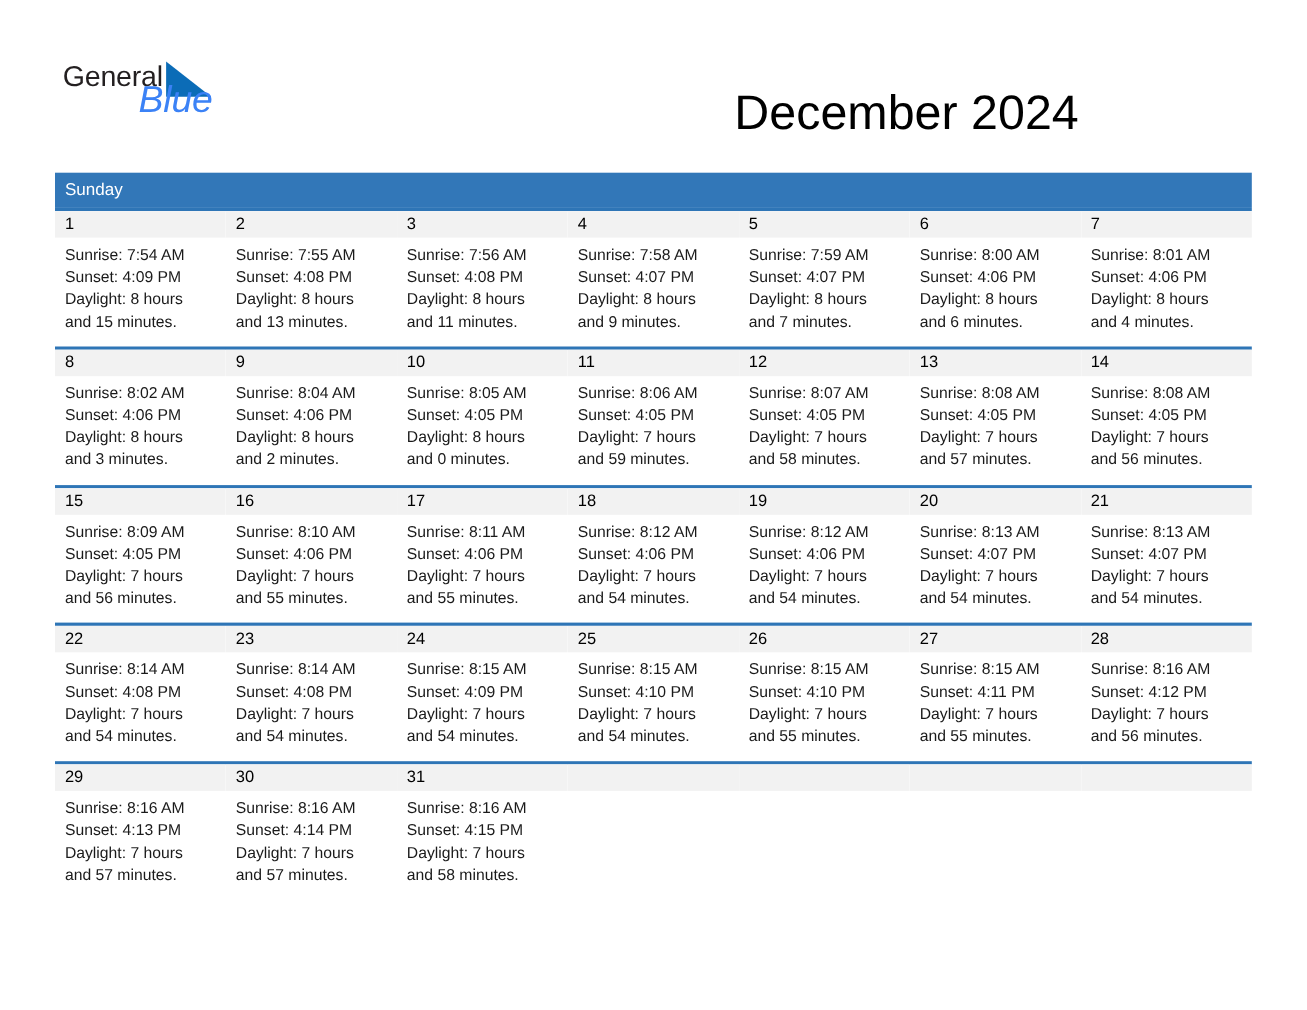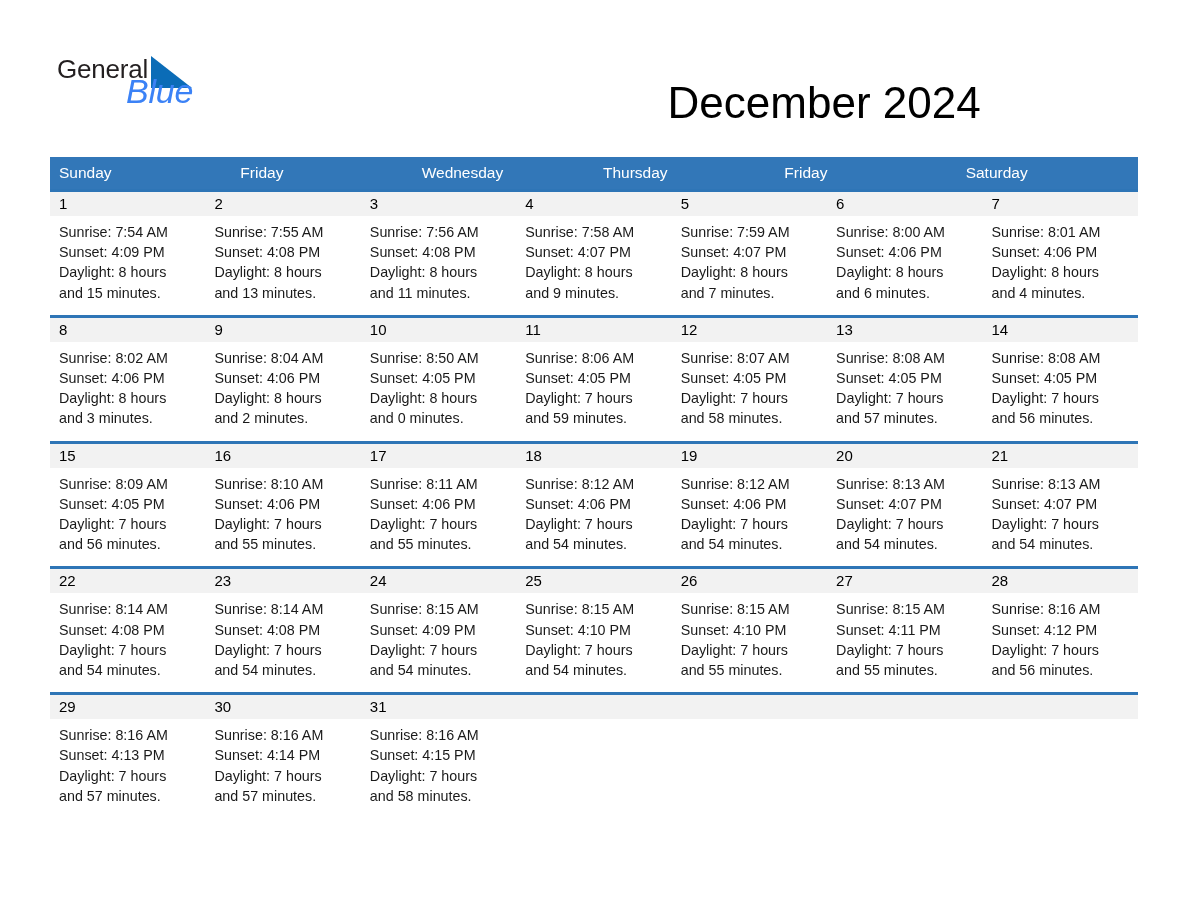--- a/index.html
+++ b/index.html
@@ -93,20 +93,21 @@
   .calendar {
     position: absolute;
     left: 50px;
     top: 157px;
     width: 1088px;
   }
   .weekday-row {
     display: flex;
     background: #3277b8;
     height: 32px;
+    flex-direction: column;
   }
   .weekday-cell {
     flex: 1 1 0;
     min-width: 0;
     color: #ffffff;
     font-size: 15.5px;
     line-height: 32px;
     padding-left: 9px;
     box-sizing: border-box;
     white-space: nowrap;
@@ -259,21 +260,21 @@
             <div class="day-body">
               <div class="day-line">Sunrise: 8:04 AM</div>
               <div class="day-line">Sunset: 4:06 PM</div>
               <div class="day-line">Daylight: 8 hours</div>
               <div class="day-line">and 2 minutes.</div>
             </div>
           </div>
           <div class="day-cell">
             <div class="day-number-band">10</div>
             <div class="day-body">
-              <div class="day-line">Sunrise: 8:50 AM</div>
+              <div class="day-line">Sunrise: 8:05 AM</div>
               <div class="day-line">Sunset: 4:05 PM</div>
               <div class="day-line">Daylight: 8 hours</div>
               <div class="day-line">and 0 minutes.</div>
             </div>
           </div>
           <div class="day-cell">
             <div class="day-number-band">11</div>
             <div class="day-body">
               <div class="day-line">Sunrise: 8:06 AM</div>
               <div class="day-line">Sunset: 4:05 PM</div>

